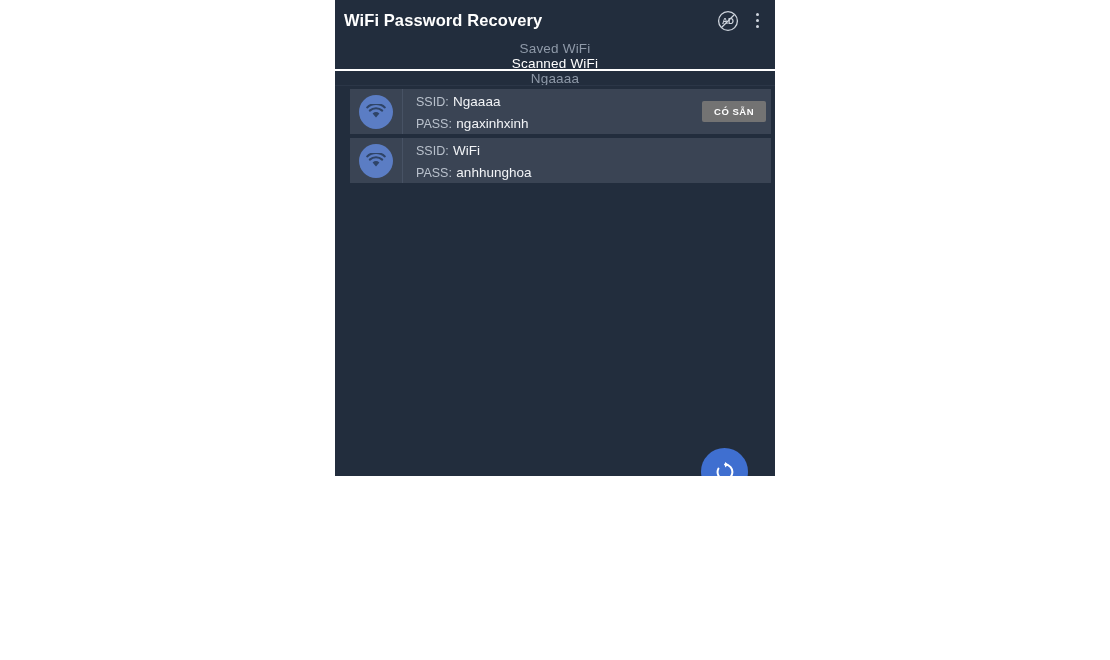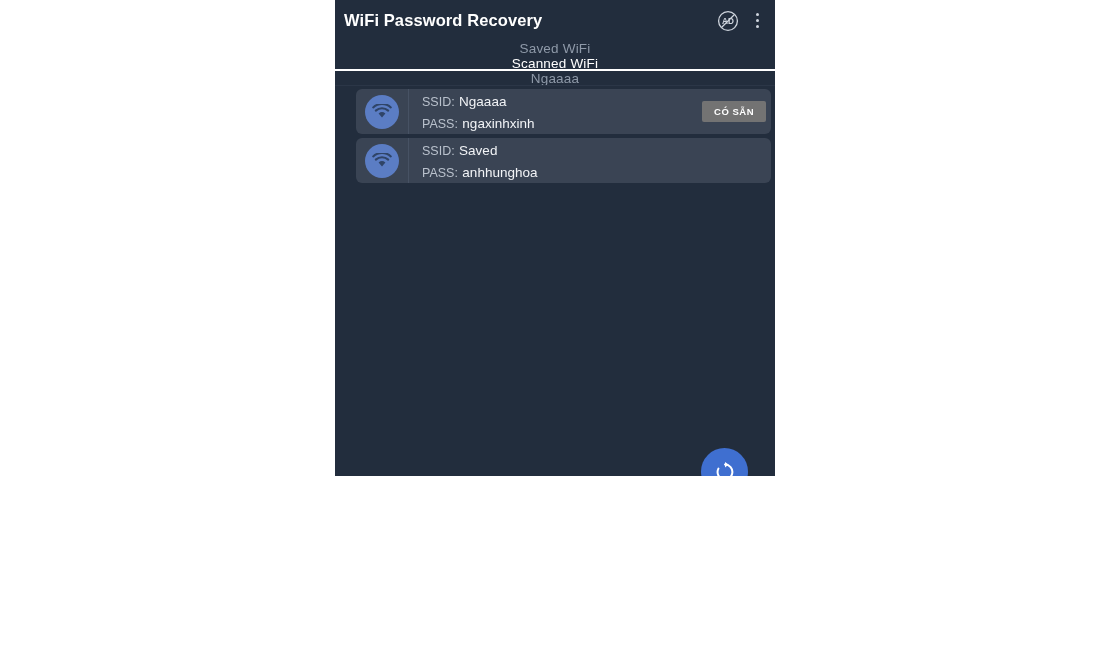--- a/index.html
+++ b/index.html
@@ -93,23 +93,22 @@
 
   
   #wifi-list {
     padding-top: 3px;
   }
   .wifi-row {
     display: flex;
     align-items: center;
     height: 45px;
     background: #3a4454;
-    margin: 0 4px 4px 21px;
-    position: relative;
-    border-radius: 6px;
+    margin: 0 4px 4px 15px;
+    position: relative;
   }
   .row-icon-cell {
     width: 53px;
     height: 100%;
     display: flex;
     align-items: center;
     justify-content: center;
     border-right: 1px solid #475264;
     box-sizing: border-box;
     flex: 0 0 auto;
@@ -238,21 +237,21 @@
           <svg width="20" height="16" viewBox="0 0 20 16">
             <path d="M10 13.6 L6.6 9.5 A5.2 5.2 0 0 1 13.4 9.5 Z" fill="#2f4467"></path>
             <path d="M3.8 6.6 A9.2 9.2 0 0 1 16.2 6.6" fill="none" stroke="#2f4467" stroke-width="2.1" stroke-linecap="round"></path>
             <path d="M1.2 3.4 A13 13 0 0 1 18.8 3.4" fill="none" stroke="#2f4467" stroke-width="2.1" stroke-linecap="round"></path>
           </svg>
         </span>
       </div>
       <div class="row-text-cell">
         <div class="line">
           <span class="field-label">SSID:</span>
-          <span class="field-value">Saved</span>
+          <span class="field-value">WiFi</span>
         </div>
         <div class="line">
           <span class="field-label">PASS:</span>
           <span class="field-value">anhhunghoa</span>
         </div>
       </div>
       <div class="row-badge-cell"></div>
     </div>
 
   </div>

